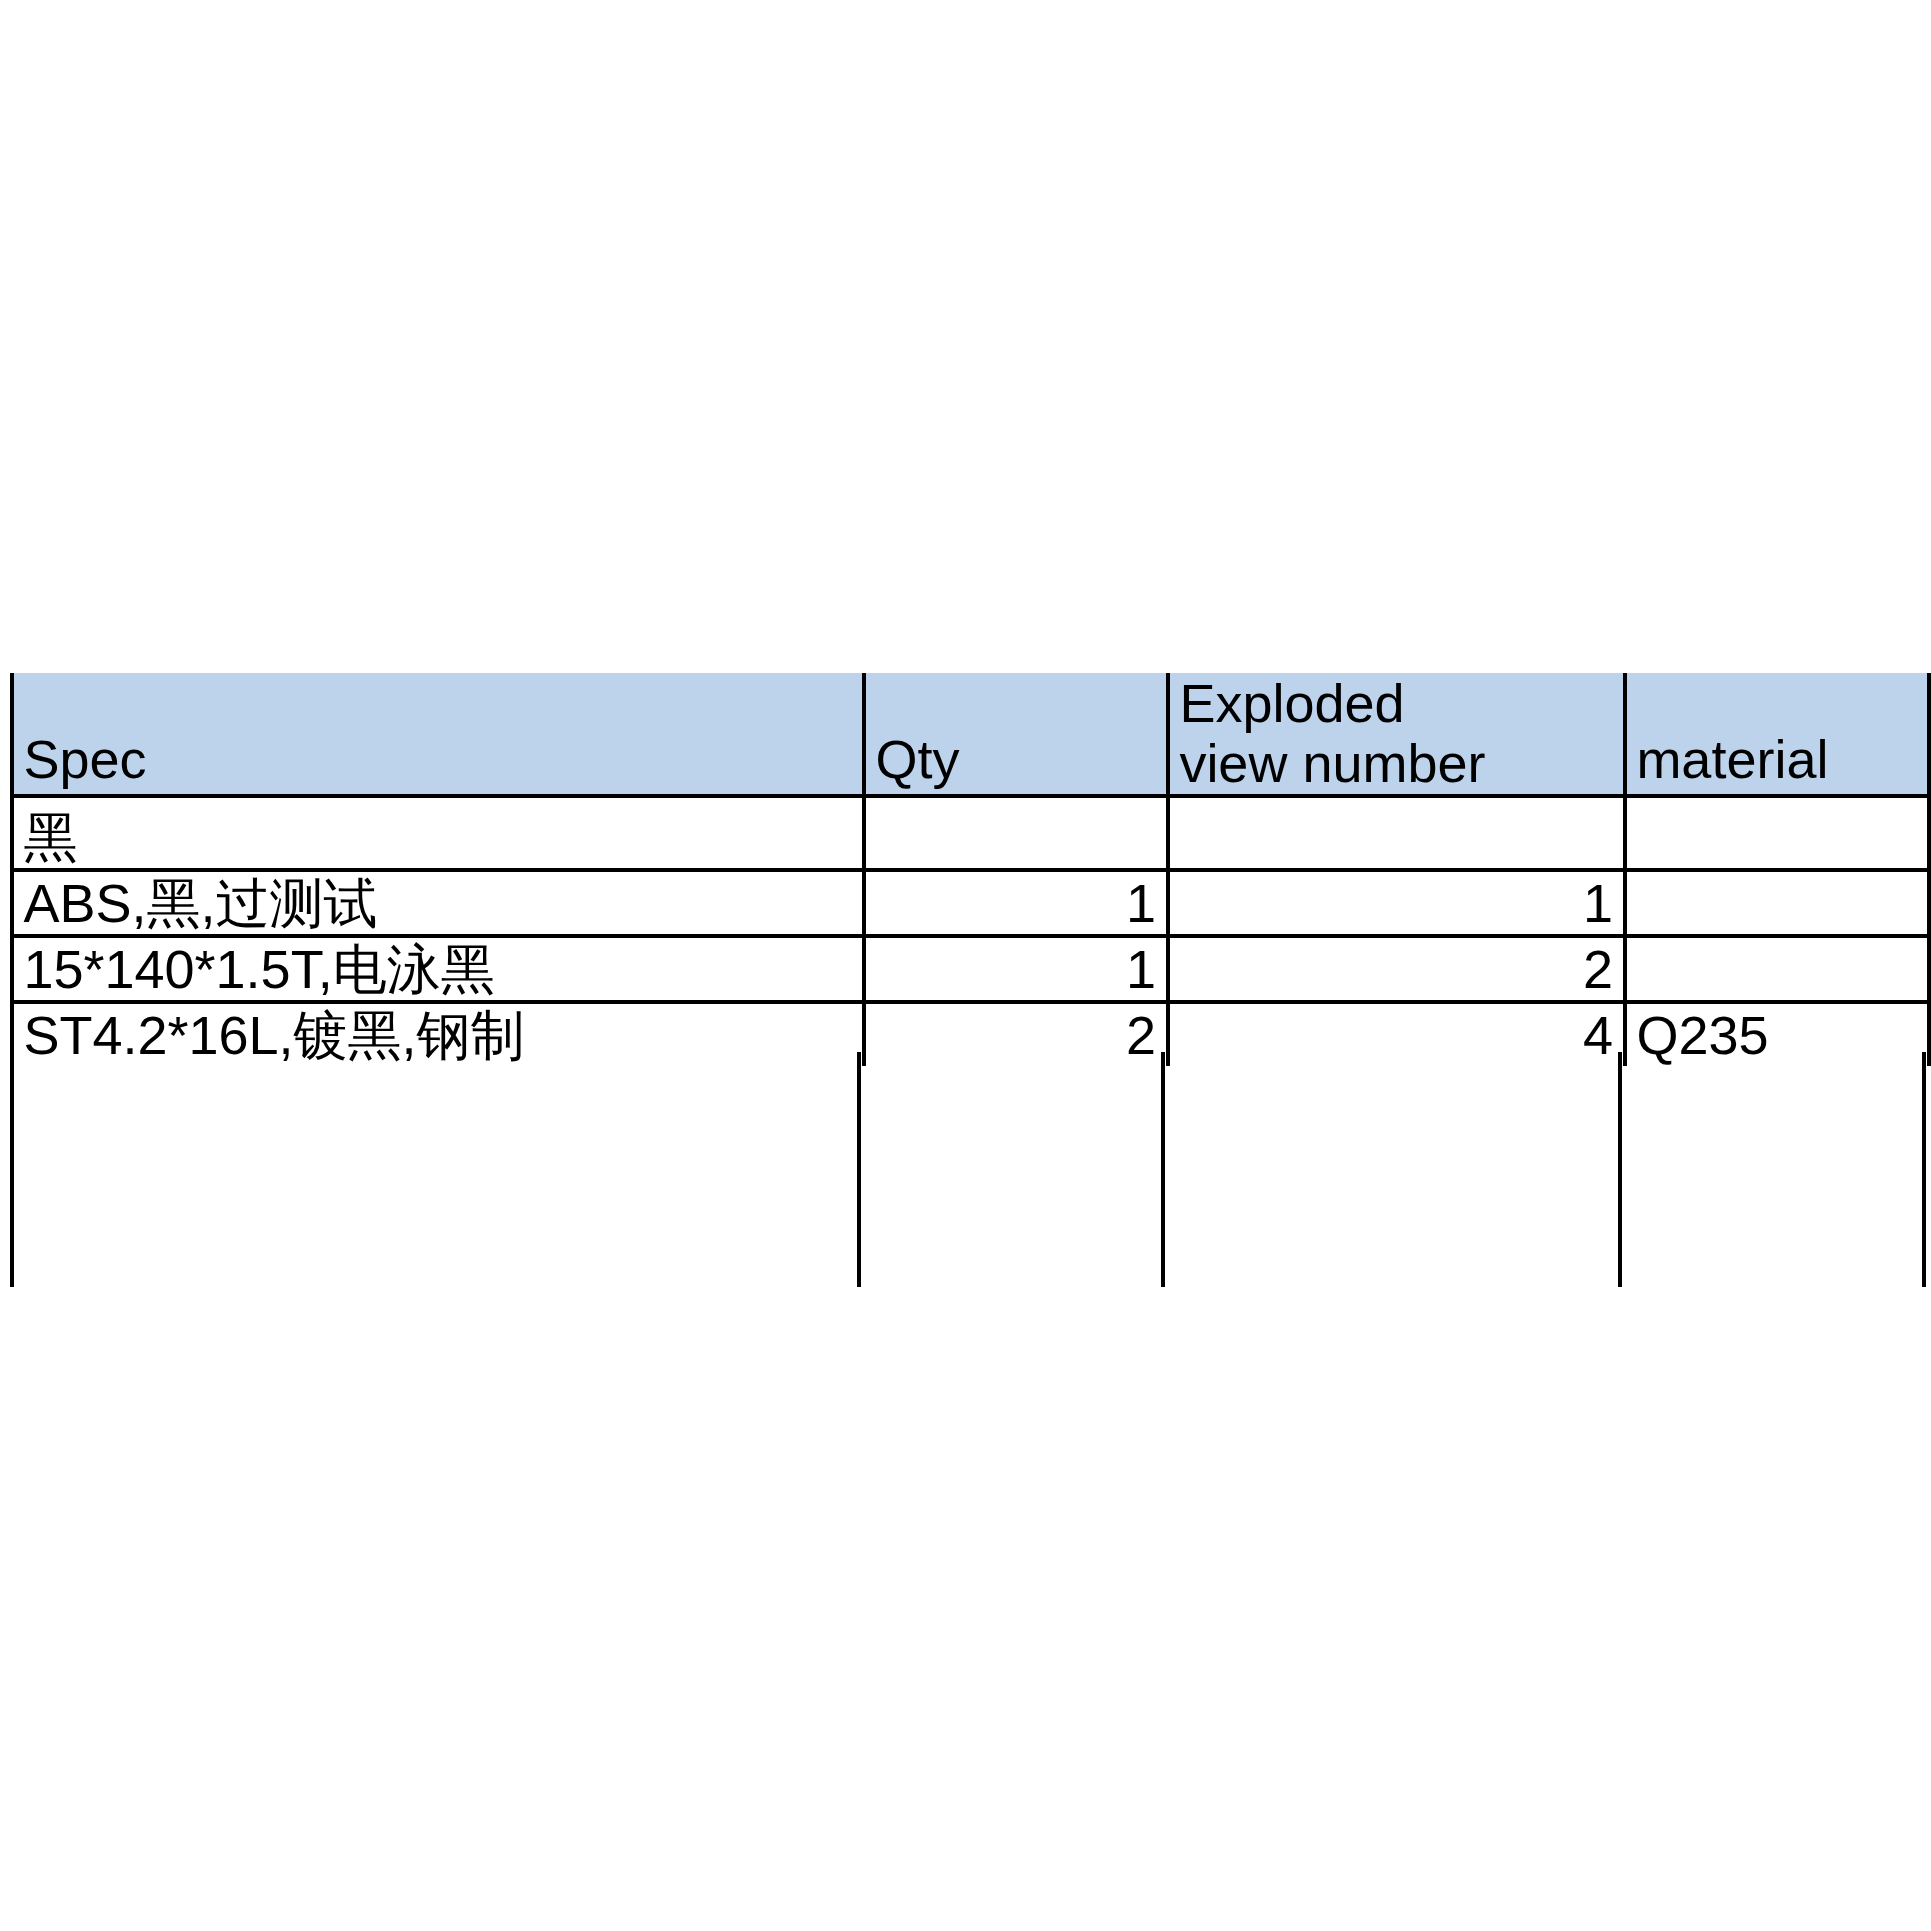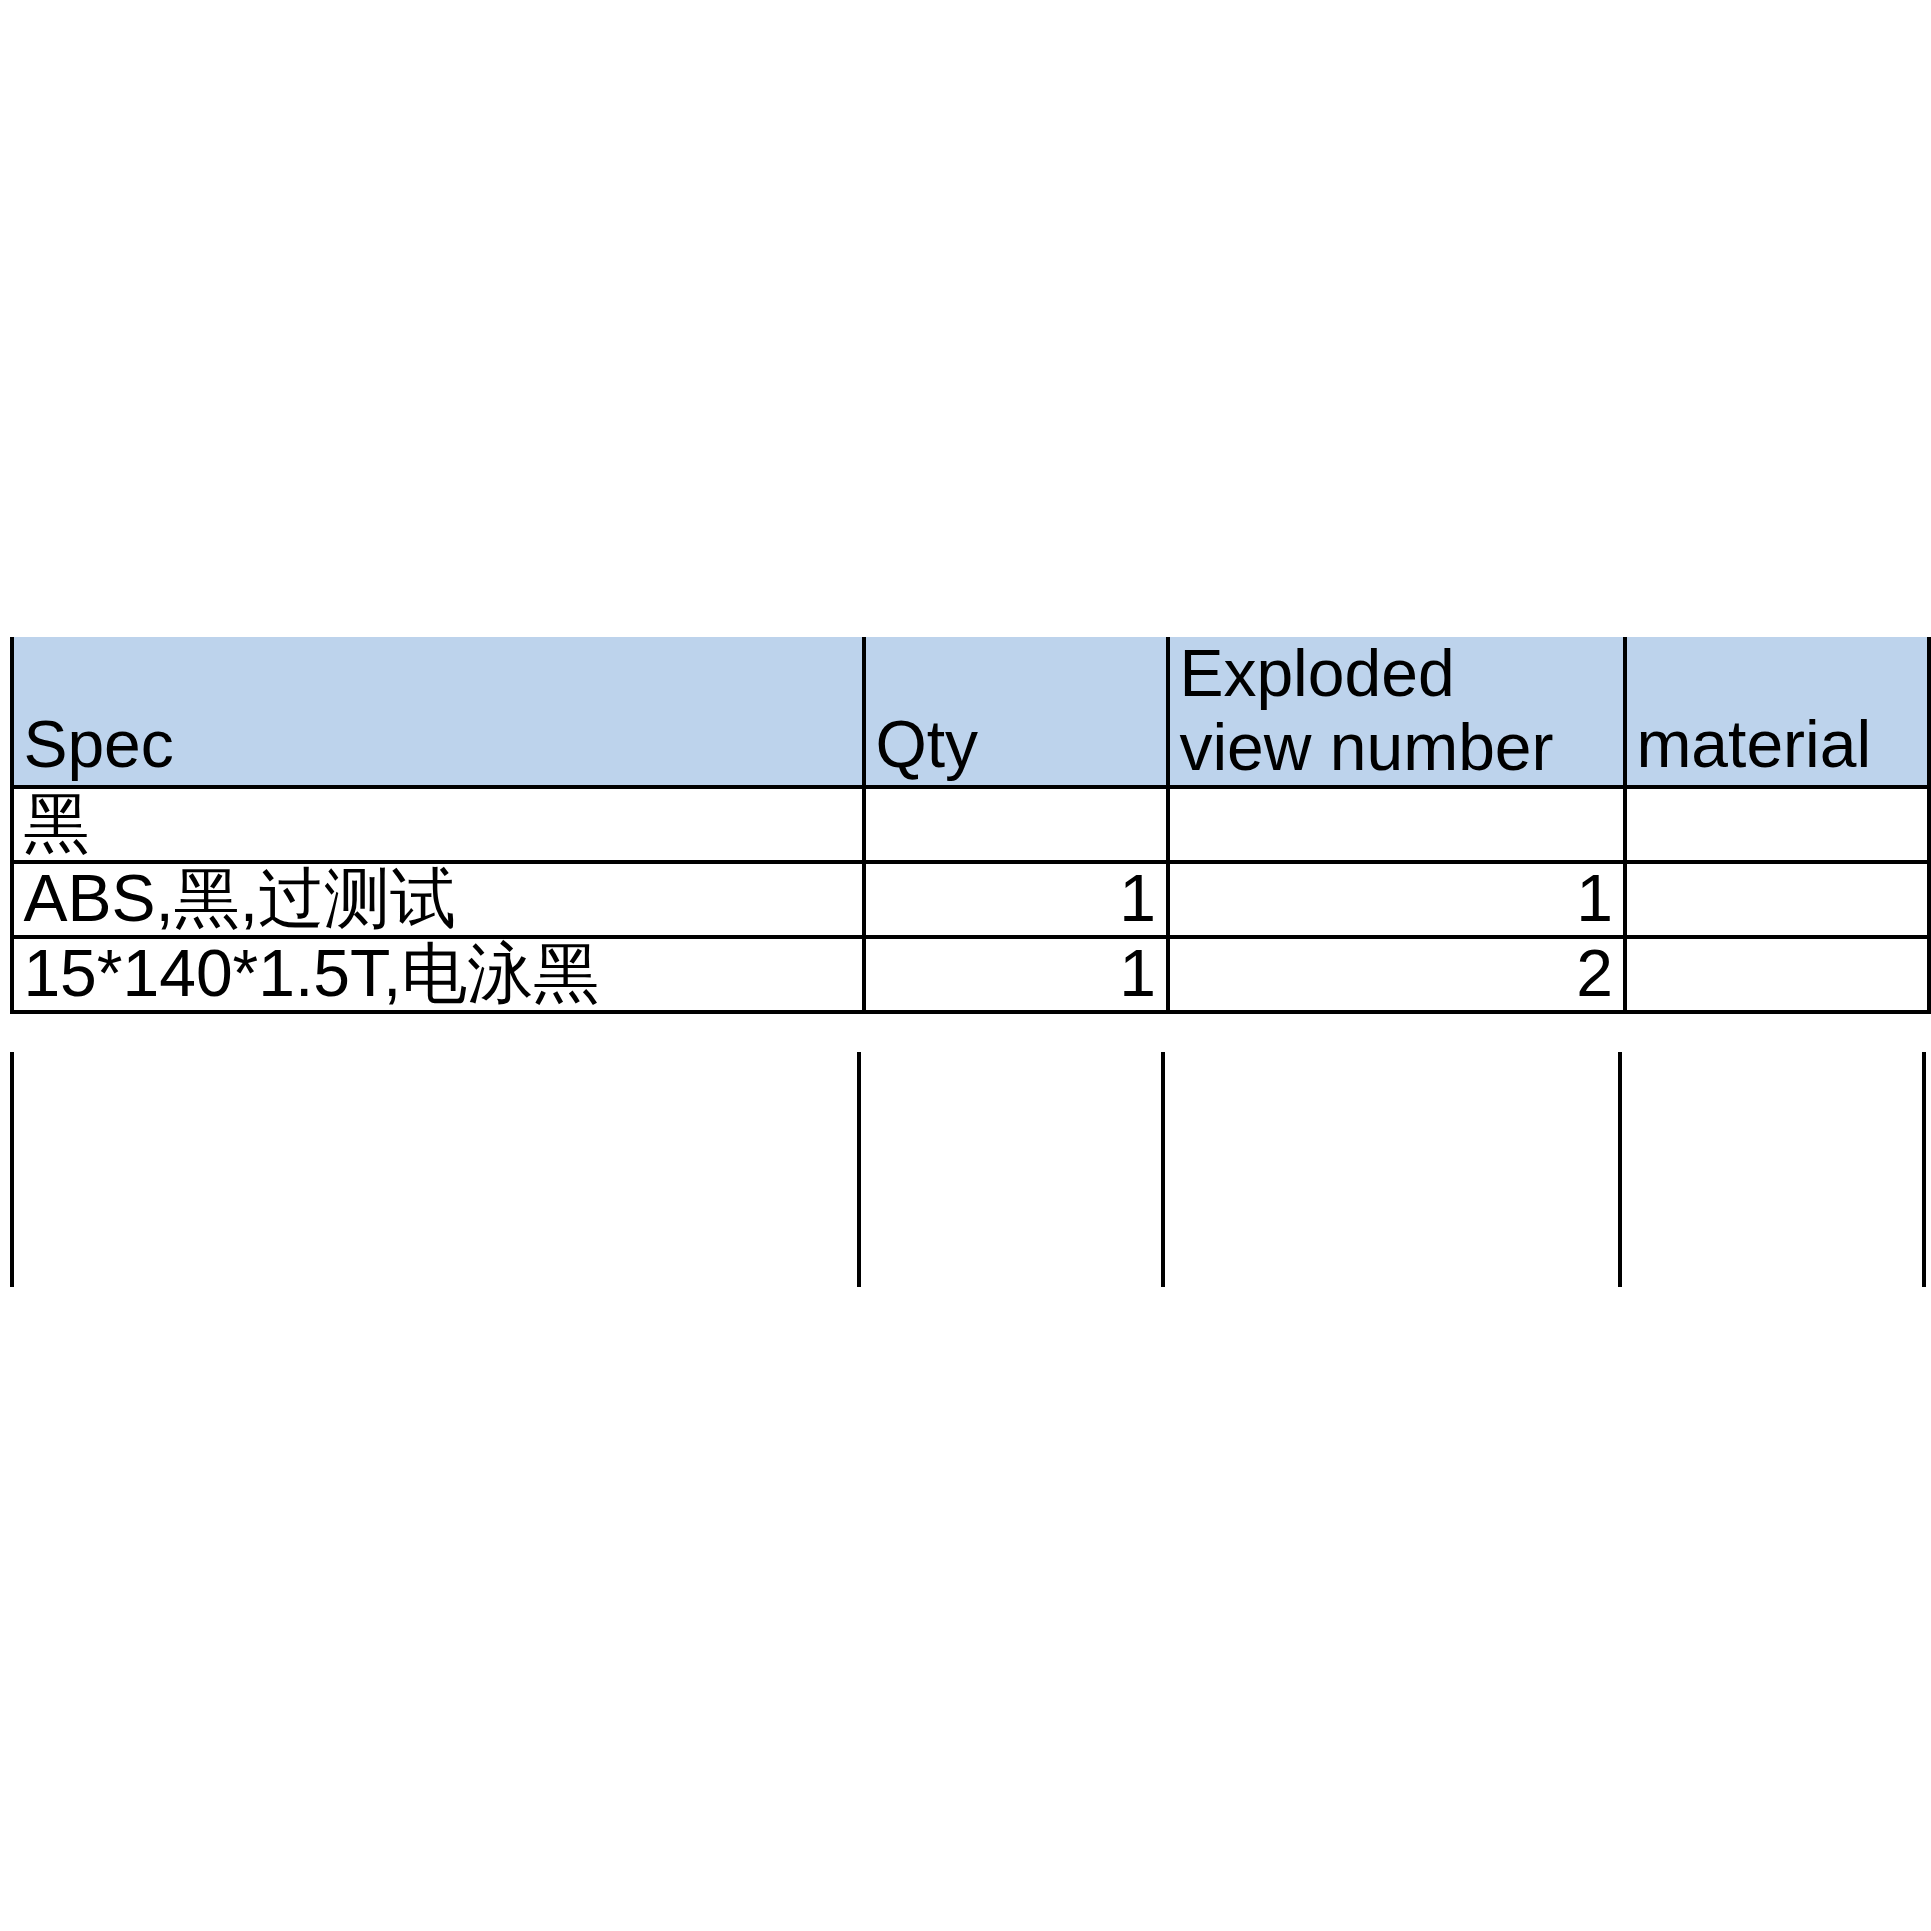--- a/index.html
+++ b/index.html
@@ -21,22 +21,23 @@
     left: 9.7px;
     top: 637px;
     width: 1917px;
     height: 650px;
   }
 
   table.bom {
     border-collapse: collapse;
     table-layout: fixed;
     width: 1917px;
-    font-size: 66px;
+    font-size: 54px;
     line-height: 1.05;
+    margin-top: 36px;
   }
 
   table.bom col.c-spec     { width: 852px; }
   table.bom col.c-qty      { width: 304px; }
   table.bom col.c-exploded { width: 457px; }
   table.bom col.c-material { width: 304px; }
 
   table.bom th,
   table.bom td {
     border-left: 4.8px solid #000000;
@@ -136,20 +137,26 @@
         <td class="a-right">1</td>
         <td class="a-right">1</td>
         <td class="a-left"></td>
       </tr>
       <tr>
         <td class="a-left">15*140*1.5T,电泳黑</td>
         <td class="a-right">1</td>
         <td class="a-right">2</td>
         <td class="a-left"></td>
       </tr>
+      <tr class="r-last">
+        <td class="a-left">ST4.2*16L,镀黑,钢制</td>
+        <td class="a-right">2</td>
+        <td class="a-right">4</td>
+        <td class="a-left">Q235</td>
+      </tr>
     </tbody>
   </table>
 
   <div class="tail-rules">
     <div class="vrule v0"></div>
     <div class="vrule v1"></div>
     <div class="vrule v2"></div>
     <div class="vrule v3"></div>
     <div class="vrule v4"></div>
   </div>

